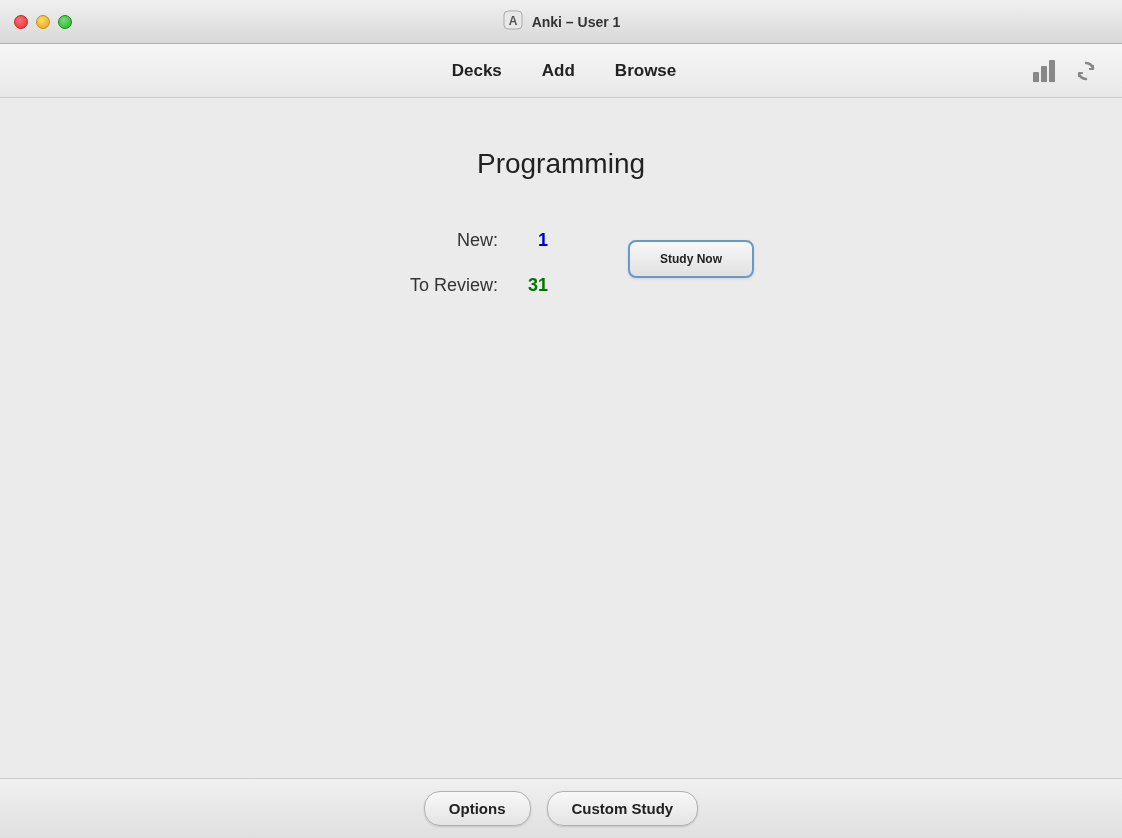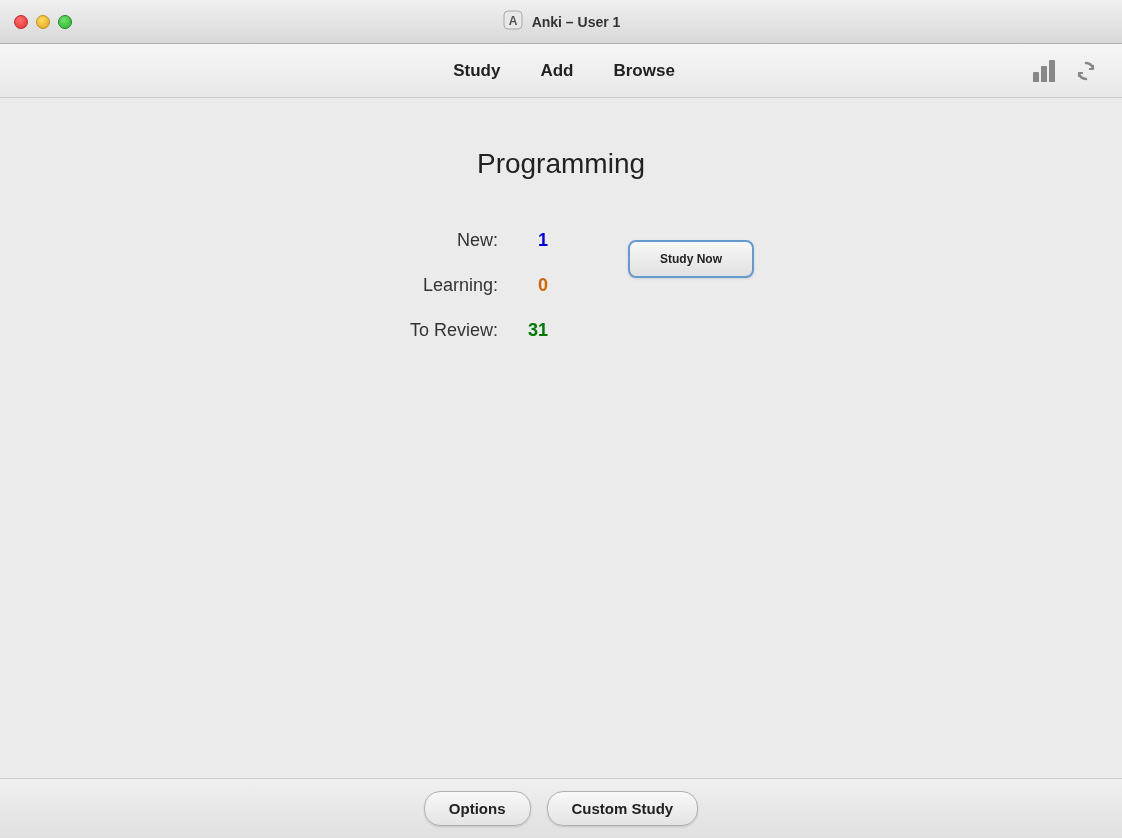--- a/index.html
+++ b/index.html
@@ -242,21 +242,21 @@
         <text x="11" y="16" text-anchor="middle" font-size="12" font-weight="bold" fill="#555">A</text>
       </svg>
     </span>
     <span>Anki – User 1</span>
   </div>
 </div>
 
 <div class="toolbar">
   <div style="width: 80px;"></div>
   <nav class="toolbar-nav">
-    <a class="toolbar-nav-item">Study</a>
+    <a class="toolbar-nav-item">Decks</a>
     <a class="toolbar-nav-item">Add</a>
     <a class="toolbar-nav-item">Browse</a>
   </nav>
   <div class="toolbar-actions">
     <button class="toolbar-icon-btn" title="Statistics">
       <div class="stats-icon">
         <div class="stats-bar" style="height: 10px;"></div>
         <div class="stats-bar" style="height: 16px;"></div>
         <div class="stats-bar" style="height: 22px;"></div>
       </div>
@@ -276,24 +276,20 @@
   <h1 class="deck-title">Programming</h1>
 
   <div class="stats-container">
     <div class="stats-table">
 
       <div class="stat-row">
         <span class="stat-label">New:</span>
         <span class="stat-value new-color">1</span>
       </div>
 
-      <div class="stat-row">
-        <span class="stat-label">Learning:</span>
-        <span class="stat-value learning-color">0</span>
-      </div>
 
       <div class="stat-row">
         <span class="stat-label">To Review:</span>
         <span class="stat-value review-color">31</span>
       </div>
     </div>
 
     <button class="study-now-btn">Study Now</button>
   </div>
 </div>

